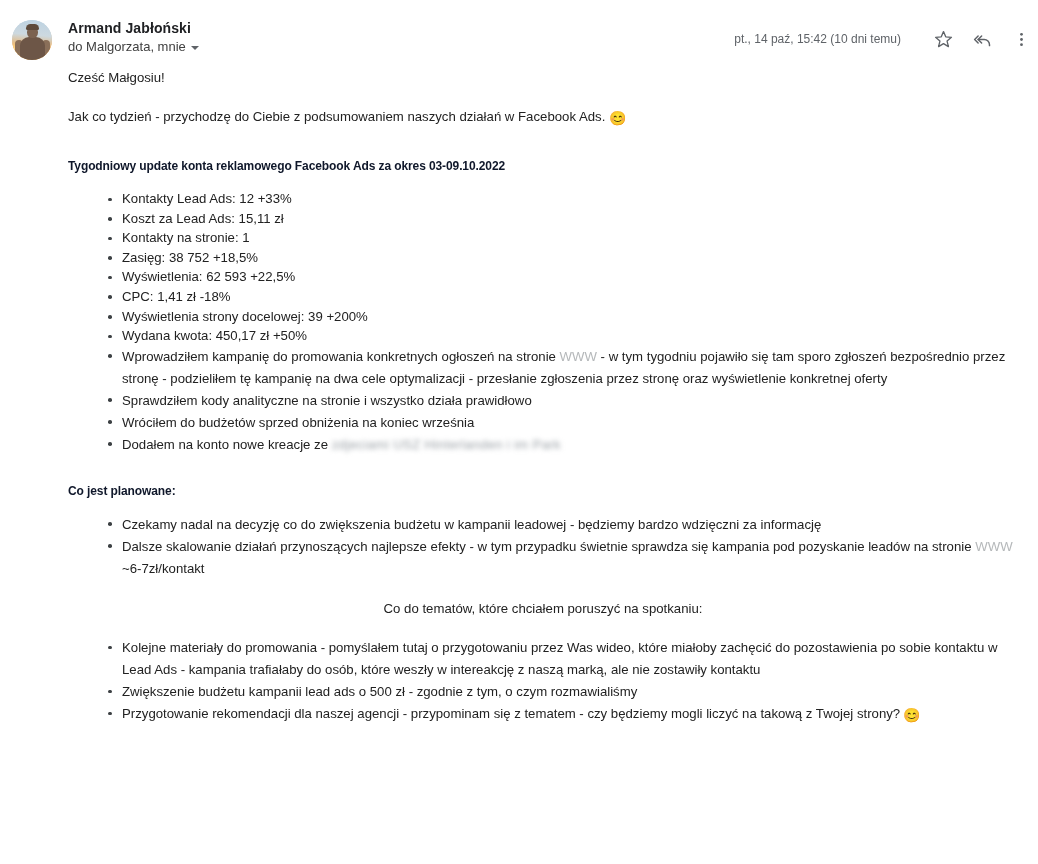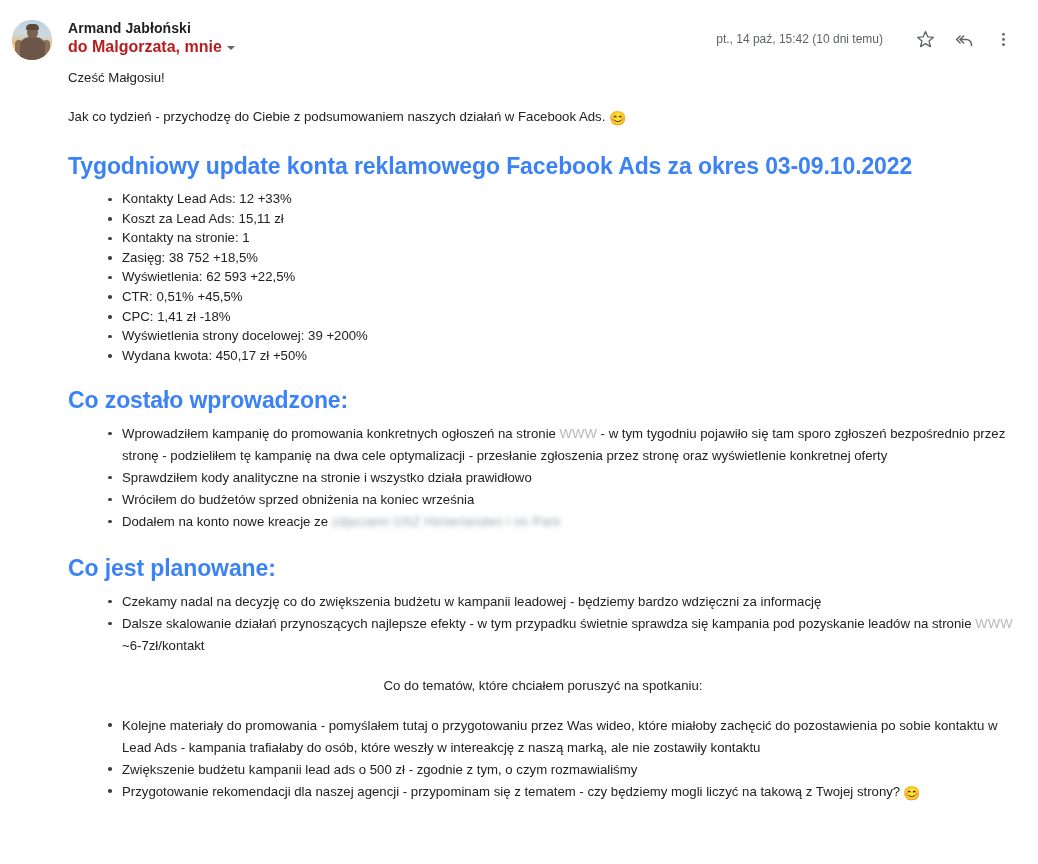--- a/index.html
+++ b/index.html
@@ -107,37 +107,36 @@
     line-height: 20px;
   }
   .recipient-row {
     display: flex;
     align-items: center;
     margin-top: 1px;
     cursor: pointer;
     line-height: 16px;
   }
   .recipient-text {
-    font-size: 16px;
-    color: #b91c1c;
-    font-weight: bold;
+    font-size: 13px;
+    color: #404040;
   }
   .caret {
     width: 0;
     height: 0;
     border-left: 4px solid transparent;
     border-right: 4px solid transparent;
     border-top: 4px solid #5f6368;
     margin-left: 5px;
     margin-top: 1px;
   }
 
   .header-right {
     position: absolute;
-    right: 18px;
+    right: 0;
     top: 22px;
     display: flex;
     align-items: center;
     margin-left: 8px;
   }
   .date-text {
     font-size: 12px;
     color: #5f6368;
     margin-right: 20px;
     white-space: nowrap;
@@ -160,25 +159,25 @@
     font-size: 13.2px;
     line-height: 19.5px;
     color: #222;
   }
   .msg-body p {
     margin: 0 0 19px 0;
   }
   .msg-body p.tight { margin-bottom: 0; text-align: center; }
 
   h2.section-title {
-    font-size: 23px;
+    font-size: 12px;
     font-weight: bold;
     line-height: 22px;
     margin: 24px 0 12px 0;
-    color: #3b82f6;
+    color: #0f172a;
     letter-spacing: -0.1px;
   }
   h2.section-title.first { margin-top: 27px; }
 
   ul.bullets {
     margin: 0 0 0 0;
     padding-left: 54px;
     list-style: none;
   }
   ul.bullets li {
@@ -274,27 +273,25 @@
   </p>
 
   <h2 class="section-title first">Tygodniowy update konta reklamowego Facebook Ads za okres 03-09.10.2022</h2>
 
   <ul class="bullets">
     <li>Kontakty Lead Ads: 12 +33%</li>
     <li>Koszt za Lead Ads: 15,11 zł</li>
     <li>Kontakty na stronie: 1</li>
     <li>Zasięg: 38 752 +18,5%</li>
     <li>Wyświetlenia: 62 593 +22,5%</li>
-    <li>CTR: 0,51% +45,5%</li>
     <li>CPC: 1,41 zł -18%</li>
     <li>Wyświetlenia strony docelowej: 39 +200%</li>
     <li>Wydana kwota: 450,17 zł +50%</li>
   </ul>
 
-  <h2 class="section-title">Co zostało wprowadzone:</h2>
 
   <ul class="bullets wide">
     <li>
       <span>Wprowadziłem kampanię do promowania konkretnych ogłoszeń na stronie </span><span class="www-redacted">WWW</span><span> - w tym tygodniu pojawiło się tam sporo zgłoszeń bezpośrednio przez stronę - podzieliłem tę kampanię na dwa cele optymalizacji - przesłanie zgłoszenia przez stronę oraz wyświetlenie konkretnej oferty</span>
     </li>
     <li>
       <span>Sprawdziłem kody analityczne na stronie i wszystko działa prawidłowo</span>
     </li>
     <li>
       <span>Wróciłem do budżetów sprzed obniżenia na koniec września</span>

